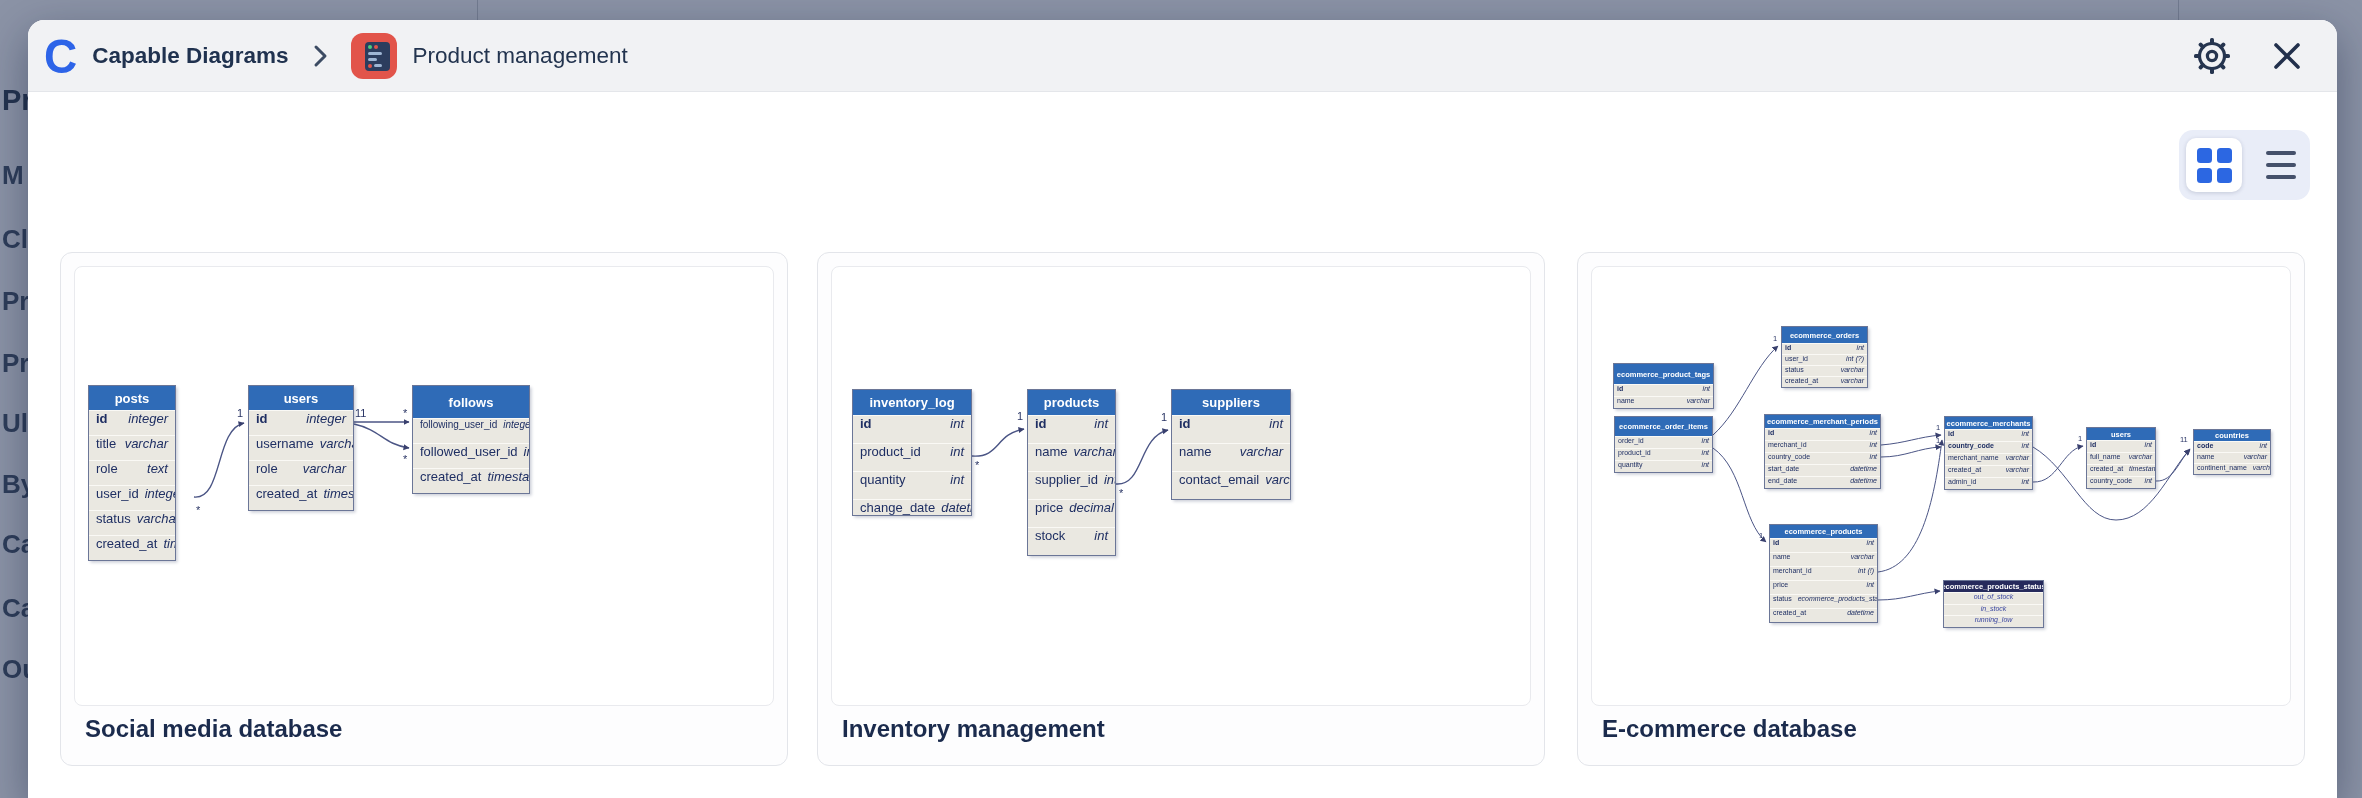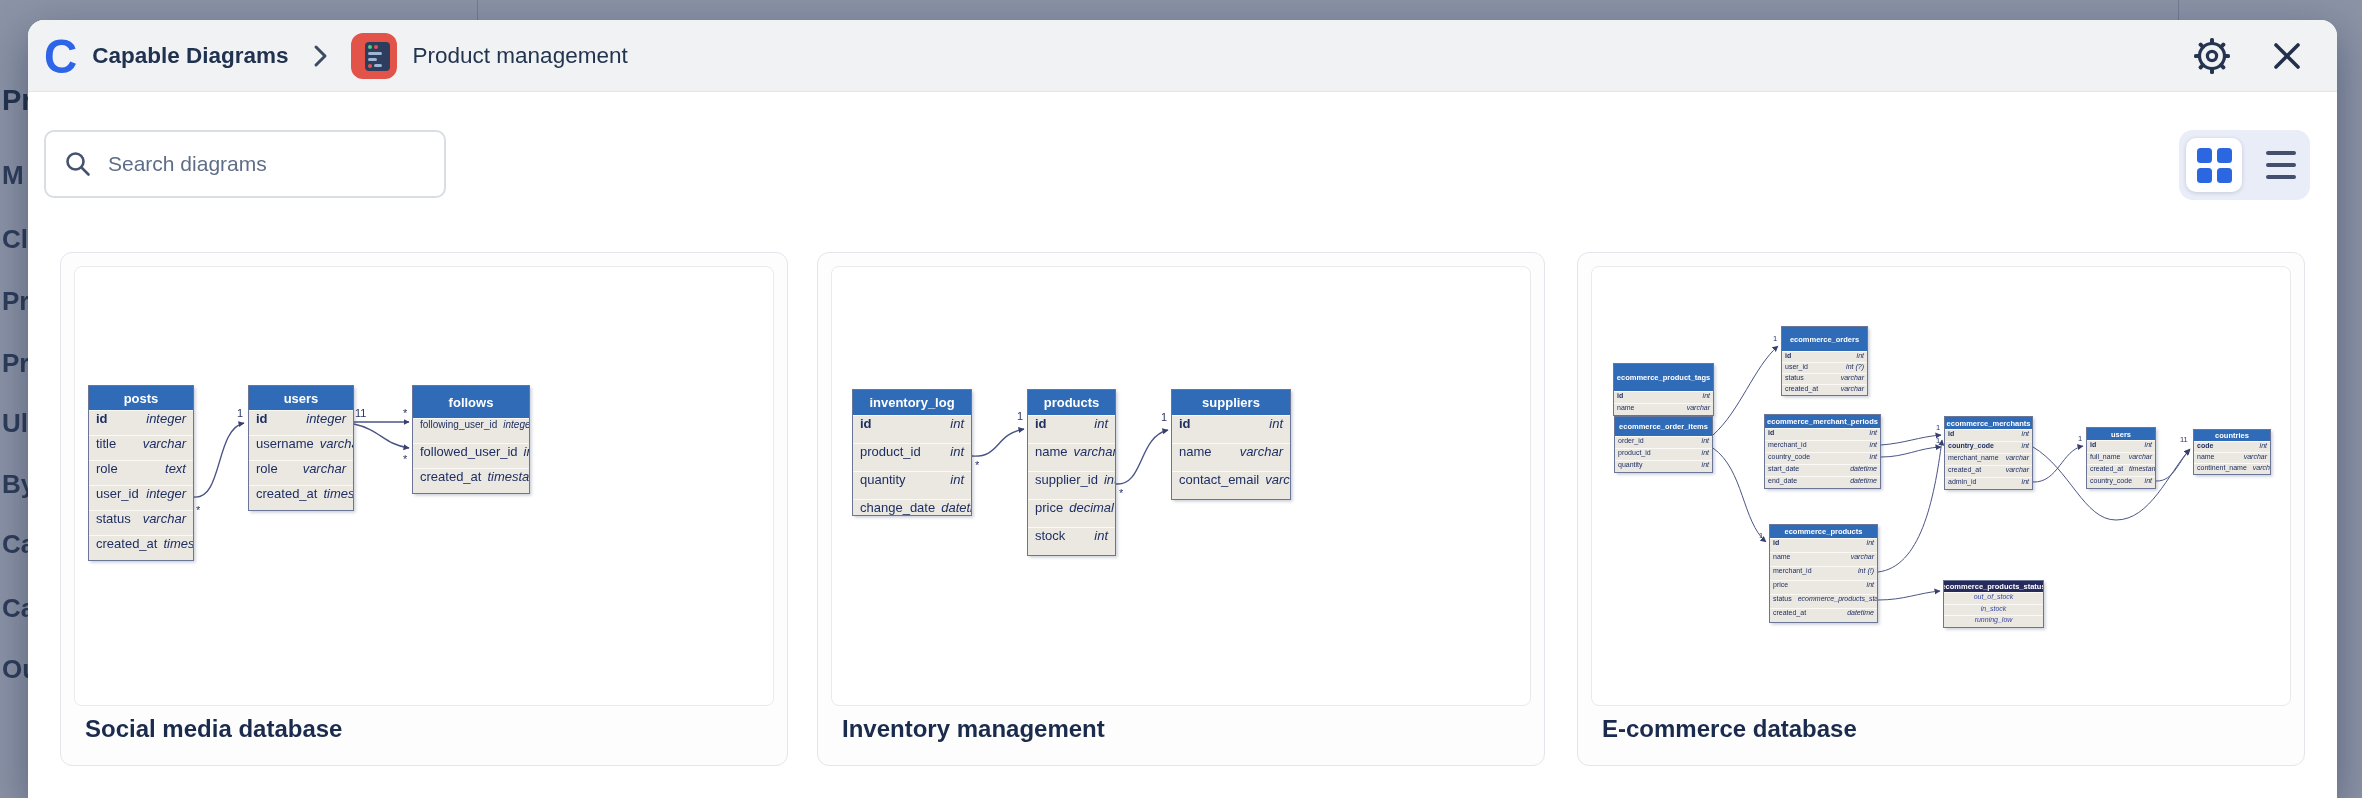--- a/index.html
+++ b/index.html
@@ -132,27 +132,20 @@
       </span>
       <span class="icon-btn">
         <svg width="32" height="32" viewBox="0 0 32 32">
           <line x1="5" y1="5" x2="27" y2="27" stroke="#22304c" stroke-width="3.6" stroke-linecap="round"></line>
           <line x1="27" y1="5" x2="5" y2="27" stroke="#22304c" stroke-width="3.6" stroke-linecap="round"></line>
         </svg>
       </span>
     </div>
   </div>
 
-  <div class="search">
-    <svg width="28" height="28" viewBox="0 0 28 28">
-      <circle cx="11.5" cy="11.5" r="8" fill="none" stroke="#44546f" stroke-width="2.6"></circle>
-      <line x1="17.5" y1="17.5" x2="24.5" y2="24.5" stroke="#44546f" stroke-width="2.6" stroke-linecap="round"></line>
-    </svg>
-    <input type="text" placeholder="Search diagrams" style="">
-  </div>
 
   <div class="toggle">
     <div class="grid-btn">
       <span class="gsq">
         <span></span>
           <span></span>
           <span></span>
           <span></span>
       </span>
     </div>
@@ -174,21 +167,21 @@
             </defs>
             <path d="M119,230 C148,233 140,162 169,156" fill="none" stroke="#4b5585" stroke-width="1.4" marker-end="url(#arw0)"></path>
             <path d="M279,155 C300,155 312,155 334,155" fill="none" stroke="#4b5585" stroke-width="1.4" marker-end="url(#arw0)"></path>
             <path d="M279,157 C306,163 308,177 334,181" fill="none" stroke="#4b5585" stroke-width="1.4" marker-end="url(#arw0)"></path>
             <text x="121" y="247" font-size="11" fill="#2a3565" font-family="&quot;Liberation Sans&quot;,sans-serif">*</text>
             <text x="162" y="150" font-size="11" fill="#2a3565" font-family="&quot;Liberation Sans&quot;,sans-serif">1</text>
             <text x="280" y="150" font-size="11" fill="#2a3565" font-family="&quot;Liberation Sans&quot;,sans-serif">11</text>
             <text x="328" y="150" font-size="11" fill="#2a3565" font-family="&quot;Liberation Sans&quot;,sans-serif">*</text>
             <text x="328" y="196" font-size="11" fill="#2a3565" font-family="&quot;Liberation Sans&quot;,sans-serif">*</text>
           </svg>
-          <div class="ertbl" style="left: 13px; top: 118px; width: 106px;">
+          <div class="ertbl" style="left: 13px; top: 118px; width: 88px;">
             <div class="erhd" style="height: 24px; font-size: 13px;">posts</div>
             <div class="errow" style="height: 25px; font-size: 13px;">
               <span class="fn b">id</span>
               <span class="ft">integer</span>
             </div>
             <div class="errow" style="height: 25px; font-size: 13px;">
               <span class="fn">title</span>
               <span class="ft">varchar</span>
             </div>
             <div class="errow" style="height: 25px; font-size: 13px;">
@@ -338,32 +331,32 @@
             <path d="M441,180 C478,202 492,253 524,253 C558,253 576,207 598,182" fill="none" stroke="#4b5585" stroke-width="1" marker-end="url(#arw2)"></path>
             <path d="M564,214 C582,215 588,191 598,183" fill="none" stroke="#4b5585" stroke-width="1" marker-end="url(#arw2)"></path>
             <text x="181" y="74" font-size="7.5" fill="#2a3565" font-family="&quot;Liberation Sans&quot;,sans-serif">1</text>
             <text x="167" y="271" font-size="7.5" fill="#2a3565" font-family="&quot;Liberation Sans&quot;,sans-serif">1</text>
             <text x="344" y="163" font-size="7.5" fill="#2a3565" font-family="&quot;Liberation Sans&quot;,sans-serif">1</text>
             <text x="344" y="176" font-size="7.5" fill="#2a3565" font-family="&quot;Liberation Sans&quot;,sans-serif">1</text>
             <text x="486" y="174" font-size="7.5" fill="#2a3565" font-family="&quot;Liberation Sans&quot;,sans-serif">1</text>
             <text x="588" y="175" font-size="7.5" fill="#2a3565" font-family="&quot;Liberation Sans&quot;,sans-serif">11</text>
           </svg>
           <div class="ertbl" style="left: 21px; top: 96px; width: 101px;">
-            <div class="erhd" style="height: 27px; font-size: 7.5px;">ecommerce_product_tags</div>
+            <div class="erhd" style="height: 20px; font-size: 7.5px;">ecommerce_product_tags</div>
             <div class="errow small" style="height: 12px; font-size: 7px;">
               <span class="fn b">id</span>
               <span class="ft">int</span>
             </div>
             <div class="errow small" style="height: 12px; font-size: 7px;">
               <span class="fn">name</span>
               <span class="ft">varchar</span>
             </div>
           </div>
           <div class="ertbl" style="left: 189px; top: 59px; width: 87px;">
-            <div class="erhd" style="height: 24px; font-size: 7.5px;">ecommerce_orders</div>
+            <div class="erhd" style="height: 16px; font-size: 7.5px;">ecommerce_orders</div>
             <div class="errow small" style="height: 11px; font-size: 7px;">
               <span class="fn b">id</span>
               <span class="ft">int</span>
             </div>
             <div class="errow small" style="height: 11px; font-size: 7px;">
               <span class="fn">user_id</span>
               <span class="ft">int (?)</span>
             </div>
             <div class="errow small" style="height: 11px; font-size: 7px;">
               <span class="fn">status</span>

